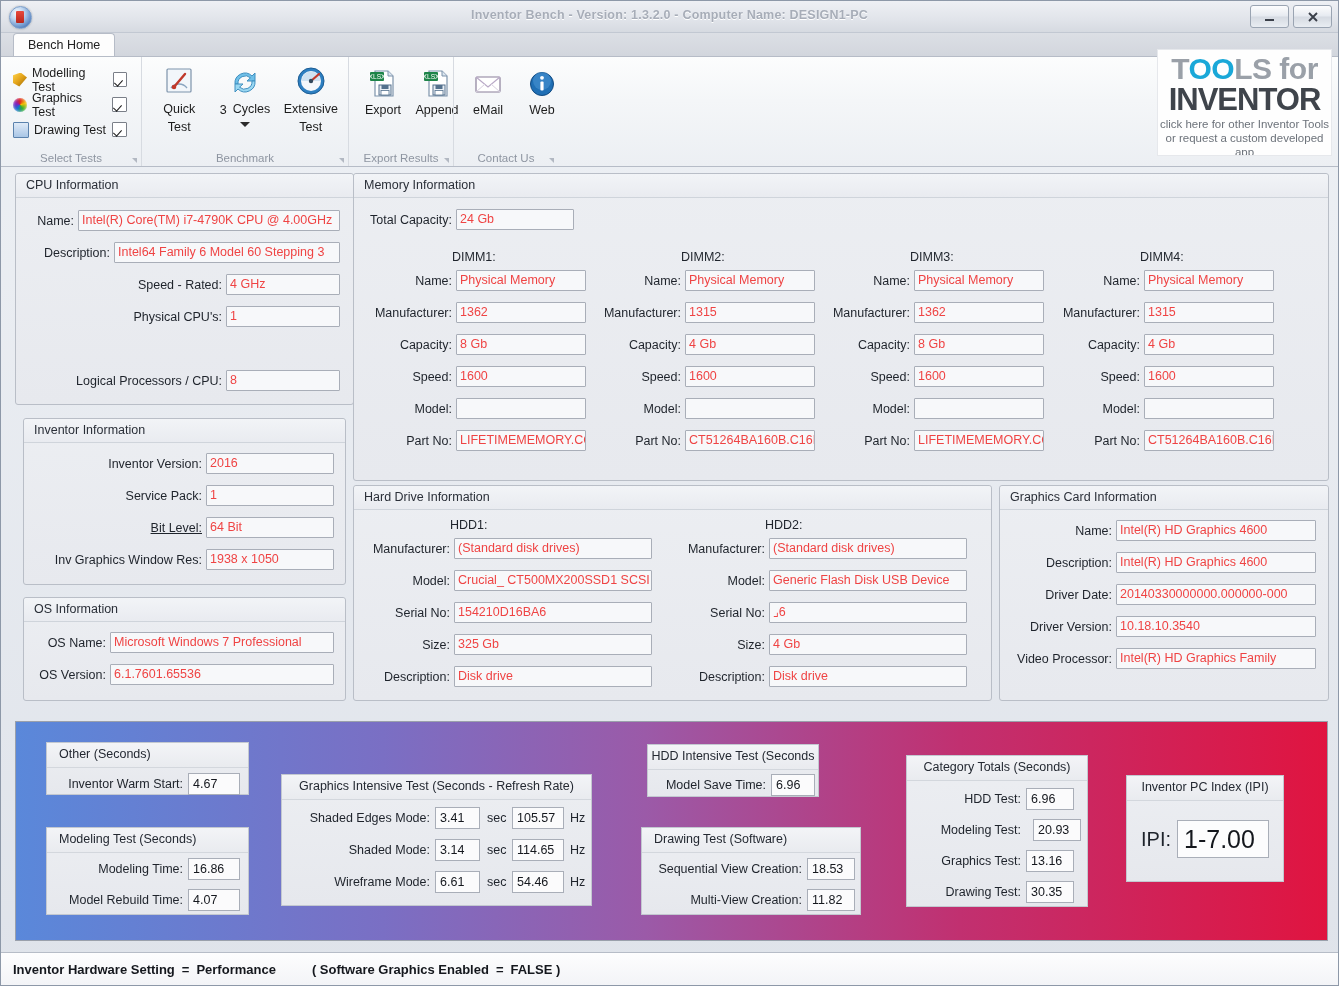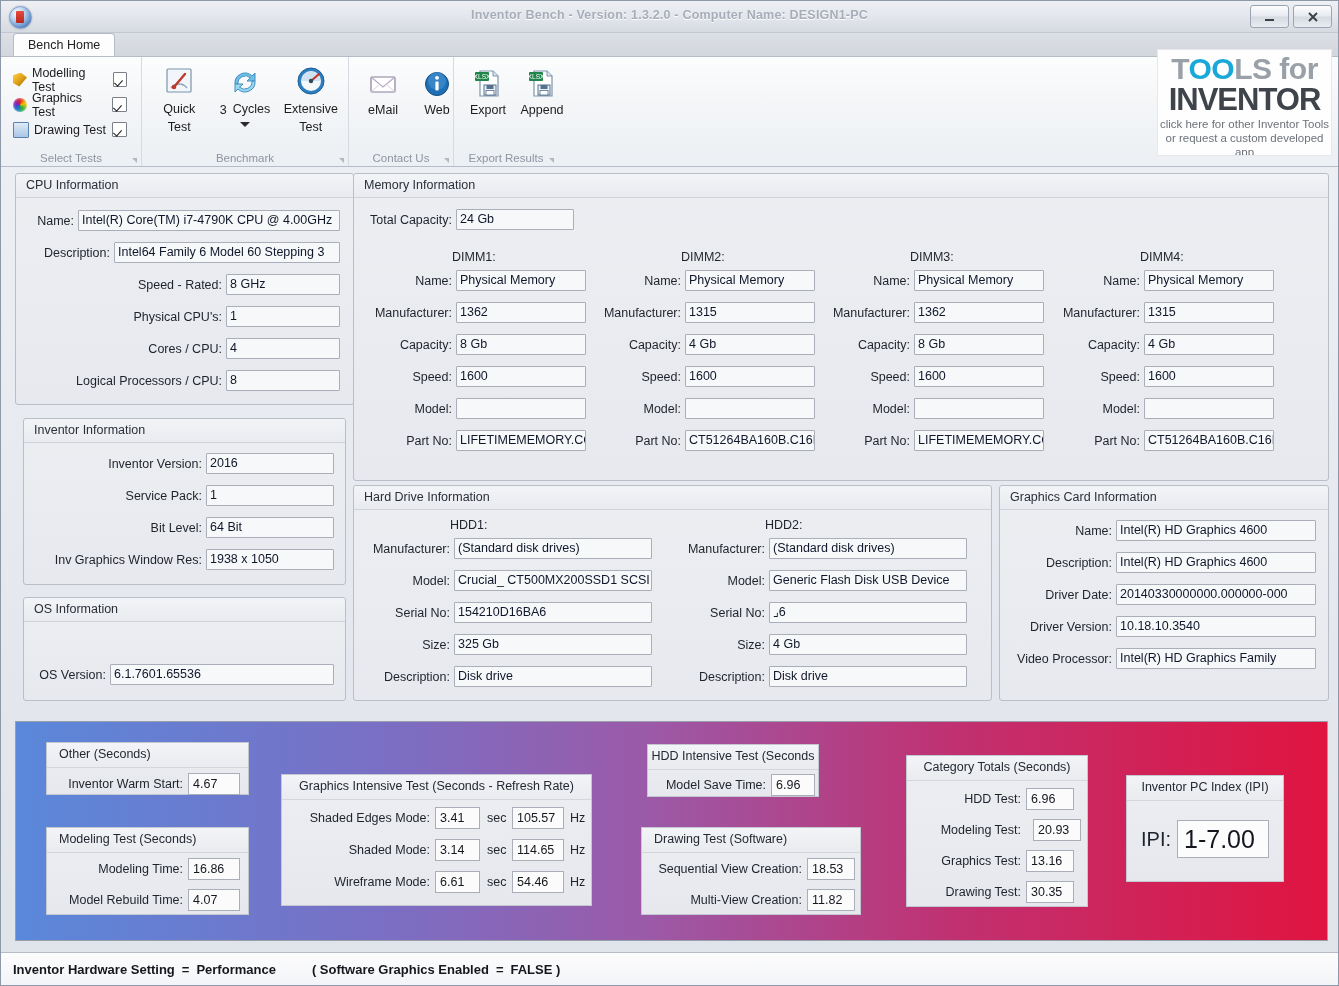--- a/index.html
+++ b/index.html
@@ -155,21 +155,21 @@
     position:absolute;left:0;right:0;top:0;height:23px;
     background:linear-gradient(180deg,#f2f4f7 0%,#e9ebf0 100%);
     border-bottom:1px solid #cfd4db;border-radius:3px 3px 0 0;
   }
 
   .fieldrow{position:absolute;display:flex;align-items:center;}
   .flabel{font-size:12.5px;color:#1e232b;text-align:right;white-space:nowrap;}
   .fbox{
     box-sizing:border-box;height:21px;background:#f7f8fa;
     border:1px solid #a9aeb8;border-radius:1px;
-    font-size:12.5px;color:#0f172a;line-height:19px;padding:0 3px;
+    font-size:12.5px;color:#ef4444;line-height:19px;padding:0 3px;
     overflow:hidden;white-space:nowrap;
   }
   .subhdr{position:absolute;font-size:12.5px;color:#1e232b;}
 
   
   .results{
     position:absolute;left:14px;right:10px;top:556px;height:218px;
     background:linear-gradient(90deg,#5a88da 0%,#7a6fc4 28%,#9b5aa8 48%,#c13070 72%,#e01440 100%);
     border:1px solid #9aa0ab;
   }
@@ -296,50 +296,20 @@
               <path d="M7.5 16 A9.5 9.5 0 0 1 26.5 16 Z" fill="#cfe2f1"></path>
               <path d="M17 16 L25 9" stroke="#c0392b" stroke-width="2.2" stroke-linecap="round"></path>
               <circle cx="17" cy="16" r="2.2" fill="#32495c"></circle>
             </svg>
           </div>
           <div class="cap">Extensive</div>
           <div class="cap">Test</div>
         </div>
       </div>
       <div class="rgroup-label">Benchmark</div>
-      <div class="rgroup-arrow"></div>
-    </div>
-
-    <div class="rgroup g-contact">
-      <div class="rgroup-body">
-        <div class="smallbtns">
-          <div class="sbtn">
-            <div class="iconbox" style="width:30px;height:30px;">
-              <svg width="30" height="30" viewBox="0 0 30 30">
-                <rect x="3" y="8" width="24" height="15" rx="1" fill="#ffffff" stroke="#8a7f9a" stroke-width="1.2"></rect>
-                <path d="M3 8 L15 18 L27 8" fill="none" stroke="#b9a9c7" stroke-width="1.2"></path>
-                <path d="M3 23 L12 15 M27 23 L18 15" fill="none" stroke="#d7cfdf" stroke-width="1"></path>
-              </svg>
-            </div>
-            <div class="cap">eMail</div>
-          </div>
-          <div class="sbtn">
-            <div class="iconbox" style="width:30px;height:30px;">
-              <svg width="30" height="30" viewBox="0 0 30 30">
-                <circle cx="15" cy="15" r="11.5" fill="#1f6fb5" stroke="#124b82" stroke-width="1"></circle>
-                <circle cx="15" cy="12" r="9" fill="#4a95d4" opacity=".55"></circle>
-                <rect x="13.4" y="12.5" width="3.2" height="9" rx="1" fill="#ffffff"></rect>
-                <circle cx="15" cy="8.8" r="1.9" fill="#ffffff"></circle>
-              </svg>
-            </div>
-            <div class="cap">Web</div>
-          </div>
-        </div>
-      </div>
-      <div class="rgroup-label">Contact Us</div>
       <div class="rgroup-arrow"></div>
     </div>
 
     <div class="rgroup g-export">
       <div class="rgroup-body">
         <div class="smallbtns">
           <div class="sbtn">
             <div class="iconbox" style="width:30px;height:30px;">
               <svg width="30" height="30" viewBox="0 0 30 30">
                 <path d="M7 2 H20 L25 7 V27 H7 Z" fill="#ffffff" stroke="#7d93ab" stroke-width="1.2"></path>
@@ -366,20 +336,50 @@
               </svg>
             </div>
             <div class="cap">Append</div>
           </div>
         </div>
       </div>
       <div class="rgroup-label">Export Results</div>
       <div class="rgroup-arrow"></div>
     </div>
 
+    <div class="rgroup g-contact">
+      <div class="rgroup-body">
+        <div class="smallbtns">
+          <div class="sbtn">
+            <div class="iconbox" style="width:30px;height:30px;">
+              <svg width="30" height="30" viewBox="0 0 30 30">
+                <rect x="3" y="8" width="24" height="15" rx="1" fill="#ffffff" stroke="#8a7f9a" stroke-width="1.2"></rect>
+                <path d="M3 8 L15 18 L27 8" fill="none" stroke="#b9a9c7" stroke-width="1.2"></path>
+                <path d="M3 23 L12 15 M27 23 L18 15" fill="none" stroke="#d7cfdf" stroke-width="1"></path>
+              </svg>
+            </div>
+            <div class="cap">eMail</div>
+          </div>
+          <div class="sbtn">
+            <div class="iconbox" style="width:30px;height:30px;">
+              <svg width="30" height="30" viewBox="0 0 30 30">
+                <circle cx="15" cy="15" r="11.5" fill="#1f6fb5" stroke="#124b82" stroke-width="1"></circle>
+                <circle cx="15" cy="12" r="9" fill="#4a95d4" opacity=".55"></circle>
+                <rect x="13.4" y="12.5" width="3.2" height="9" rx="1" fill="#ffffff"></rect>
+                <circle cx="15" cy="8.8" r="1.9" fill="#ffffff"></circle>
+              </svg>
+            </div>
+            <div class="cap">Web</div>
+          </div>
+        </div>
+      </div>
+      <div class="rgroup-label">Contact Us</div>
+      <div class="rgroup-arrow"></div>
+    </div>
+
     <div class="ribbon-spacer"></div>
   </div>
 
   <div class="logo">
     <div class="logo-l1"><span>T</span><span class="oo">OO</span><span>LS</span> <span class="forw">for</span></div>
     <div class="logo-l2">INVENTOR</div>
     <div class="logo-sub">click here for other Inventor Tools</div>
     <div class="logo-sub" style="margin-top:0;">or request a custom developed app</div>
   </div>
 
@@ -392,62 +392,62 @@
       <div class="fieldrow" style="left:10px;top:36px;width:320px;">
         <span class="flabel" style="width:48px;">Name:</span>
         <span class="fbox" style="width:262px;margin-left:4px;">Intel(R) Core(TM) i7-4790K CPU @ 4.00GHz</span>
       </div>
       <div class="fieldrow" style="left:10px;top:68px;width:320px;">
         <span class="flabel" style="width:84px;">Description:</span>
         <span class="fbox" style="width:226px;margin-left:4px;">Intel64 Family 6 Model 60 Stepping 3</span>
       </div>
       <div class="fieldrow" style="left:10px;top:100px;width:320px;">
         <span class="flabel" style="width:196px;">Speed - Rated:</span>
-        <span class="fbox" style="width:114px;margin-left:4px;">8 GHz</span>
+        <span class="fbox" style="width:114px;margin-left:4px;">4 GHz</span>
       </div>
       <div class="fieldrow" style="left:10px;top:132px;width:320px;">
         <span class="flabel" style="width:196px;">Physical CPU's:</span>
         <span class="fbox" style="width:114px;margin-left:4px;">1</span>
       </div>
-      <div class="fieldrow" style="left:10px;top:164px;width:320px;">
-        <span class="flabel" style="width:196px;">Cores / CPU:</span>
-        <span class="fbox" style="width:114px;margin-left:4px;">4</span>
-      </div>
       <div class="fieldrow" style="left:10px;top:196px;width:320px;">
         <span class="flabel" style="width:196px;">Logical Processors / CPU:</span>
         <span class="fbox" style="width:114px;margin-left:4px;">8</span>
       </div>
     </div>
 
     <div class="group" style="left:22px;top:253px;width:323px;height:167px;">
       <div class="ghdr"></div>
       <div class="gtitle">Inventor Information</div>
 
       <div class="fieldrow" style="left:8px;top:34px;width:306px;">
         <span class="flabel" style="width:170px;">Inventor Version:</span>
         <span class="fbox" style="width:128px;margin-left:4px;">2016</span>
       </div>
       <div class="fieldrow" style="left:8px;top:66px;width:306px;">
         <span class="flabel" style="width:170px;">Service Pack:</span>
         <span class="fbox" style="width:128px;margin-left:4px;">1</span>
       </div>
       <div class="fieldrow" style="left:8px;top:98px;width:306px;">
-        <span class="flabel" style="width:170px;">Bit Level:</span>
+        <span class="flabel" style="width:170px;text-decoration:underline;">Bit Level:</span>
         <span class="fbox" style="width:128px;margin-left:4px;">64 Bit</span>
       </div>
       <div class="fieldrow" style="left:8px;top:130px;width:306px;">
         <span class="flabel" style="width:170px;">Inv Graphics Window Res:</span>
         <span class="fbox" style="width:128px;margin-left:4px;">1938 x 1050</span>
       </div>
     </div>
 
     <div class="group" style="left:22px;top:432px;width:323px;height:104px;">
       <div class="ghdr"></div>
       <div class="gtitle">OS Information</div>
 
+      <div class="fieldrow" style="left:8px;top:34px;width:306px;">
+        <span class="flabel" style="width:74px;">OS Name:</span>
+        <span class="fbox" style="width:224px;margin-left:4px;">Microsoft Windows 7 Professional</span>
+      </div>
       <div class="fieldrow" style="left:8px;top:66px;width:306px;">
         <span class="flabel" style="width:74px;">OS Version:</span>
         <span class="fbox" style="width:224px;margin-left:4px;">6.1.7601.65536</span>
       </div>
     </div>
 
     <div class="group" style="left:352px;top:8px;width:976px;height:308px;">
       <div class="ghdr"></div>
       <div class="gtitle">Memory Information</div>
 

